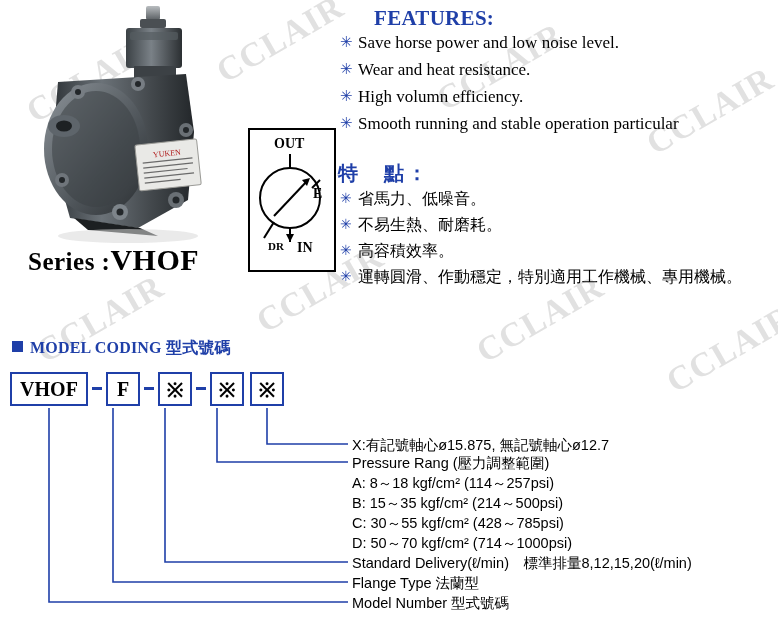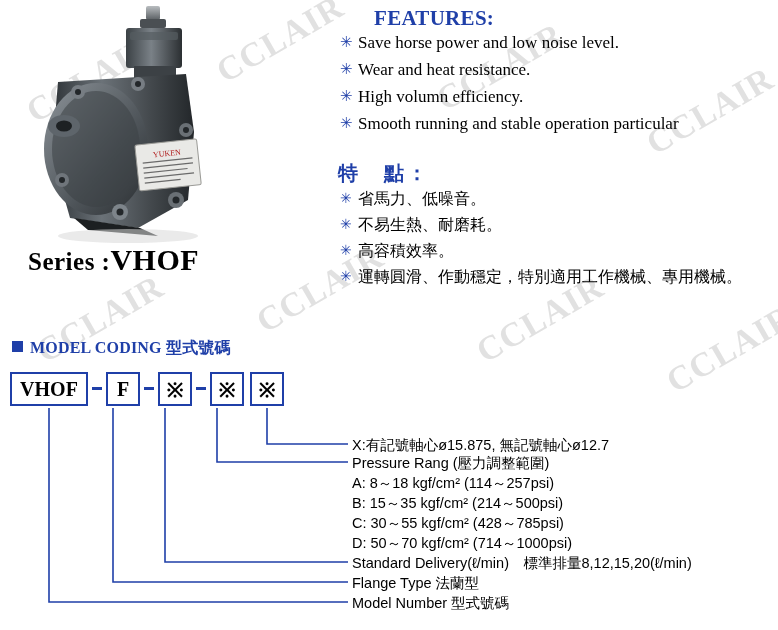--- a/index.html
+++ b/index.html
@@ -284,20 +284,41 @@
 
       <path d="M56 214 L122 224 L140 232 L70 226 Z" fill="#1c1f21"></path>
       <ellipse cx="110" cy="232" rx="70" ry="7" fill="#d9d9d9" opacity=".55"></ellipse>
     </svg>
   </div>
 
   <div class="series-label">
     <span>Series :</span><span class="big">VHOF</span>
   </div>
 
+  <div class="port-box">
+    <span class="lbl port-out">OUT</span>
+    <span class="lbl port-in">IN</span>
+    <span class="lbl port-dr">DR</span>
+    <span class="lbl port-e">E</span>
+    <svg width="80" height="136" viewBox="0 0 80 136" style="position:absolute;left:0;top:0;">
+      <circle cx="40" cy="68" r="30" fill="none" stroke="#000" stroke-width="2"></circle>
+
+      <line x1="40" y1="38" x2="40" y2="24" stroke="#000" stroke-width="2"></line>
+
+      <line x1="40" y1="98" x2="40" y2="112" stroke="#000" stroke-width="2"></line>
+      <polygon points="40,112 36,104 44,104" fill="#000"></polygon>
+
+      <line x1="24" y1="92" x2="14" y2="108" stroke="#000" stroke-width="2"></line>
+
+      <line x1="62" y1="58" x2="70" y2="50" stroke="#000" stroke-width="2"></line>
+
+      <line x1="24" y1="86" x2="58" y2="50" stroke="#000" stroke-width="2"></line>
+      <polygon points="60,48 52,50 57,56" fill="#000"></polygon>
+    </svg>
+  </div>
 
   <div class="features-title">FEATURES:</div>
   <div class="feat-list">
     <div class="feat-item">
       <span class="star">✳</span>
       <span>Save horse power and low noise level.</span>
     </div>
     <div class="feat-item">
       <span class="star">✳</span>
       <span>Wear and heat resistance.</span>

